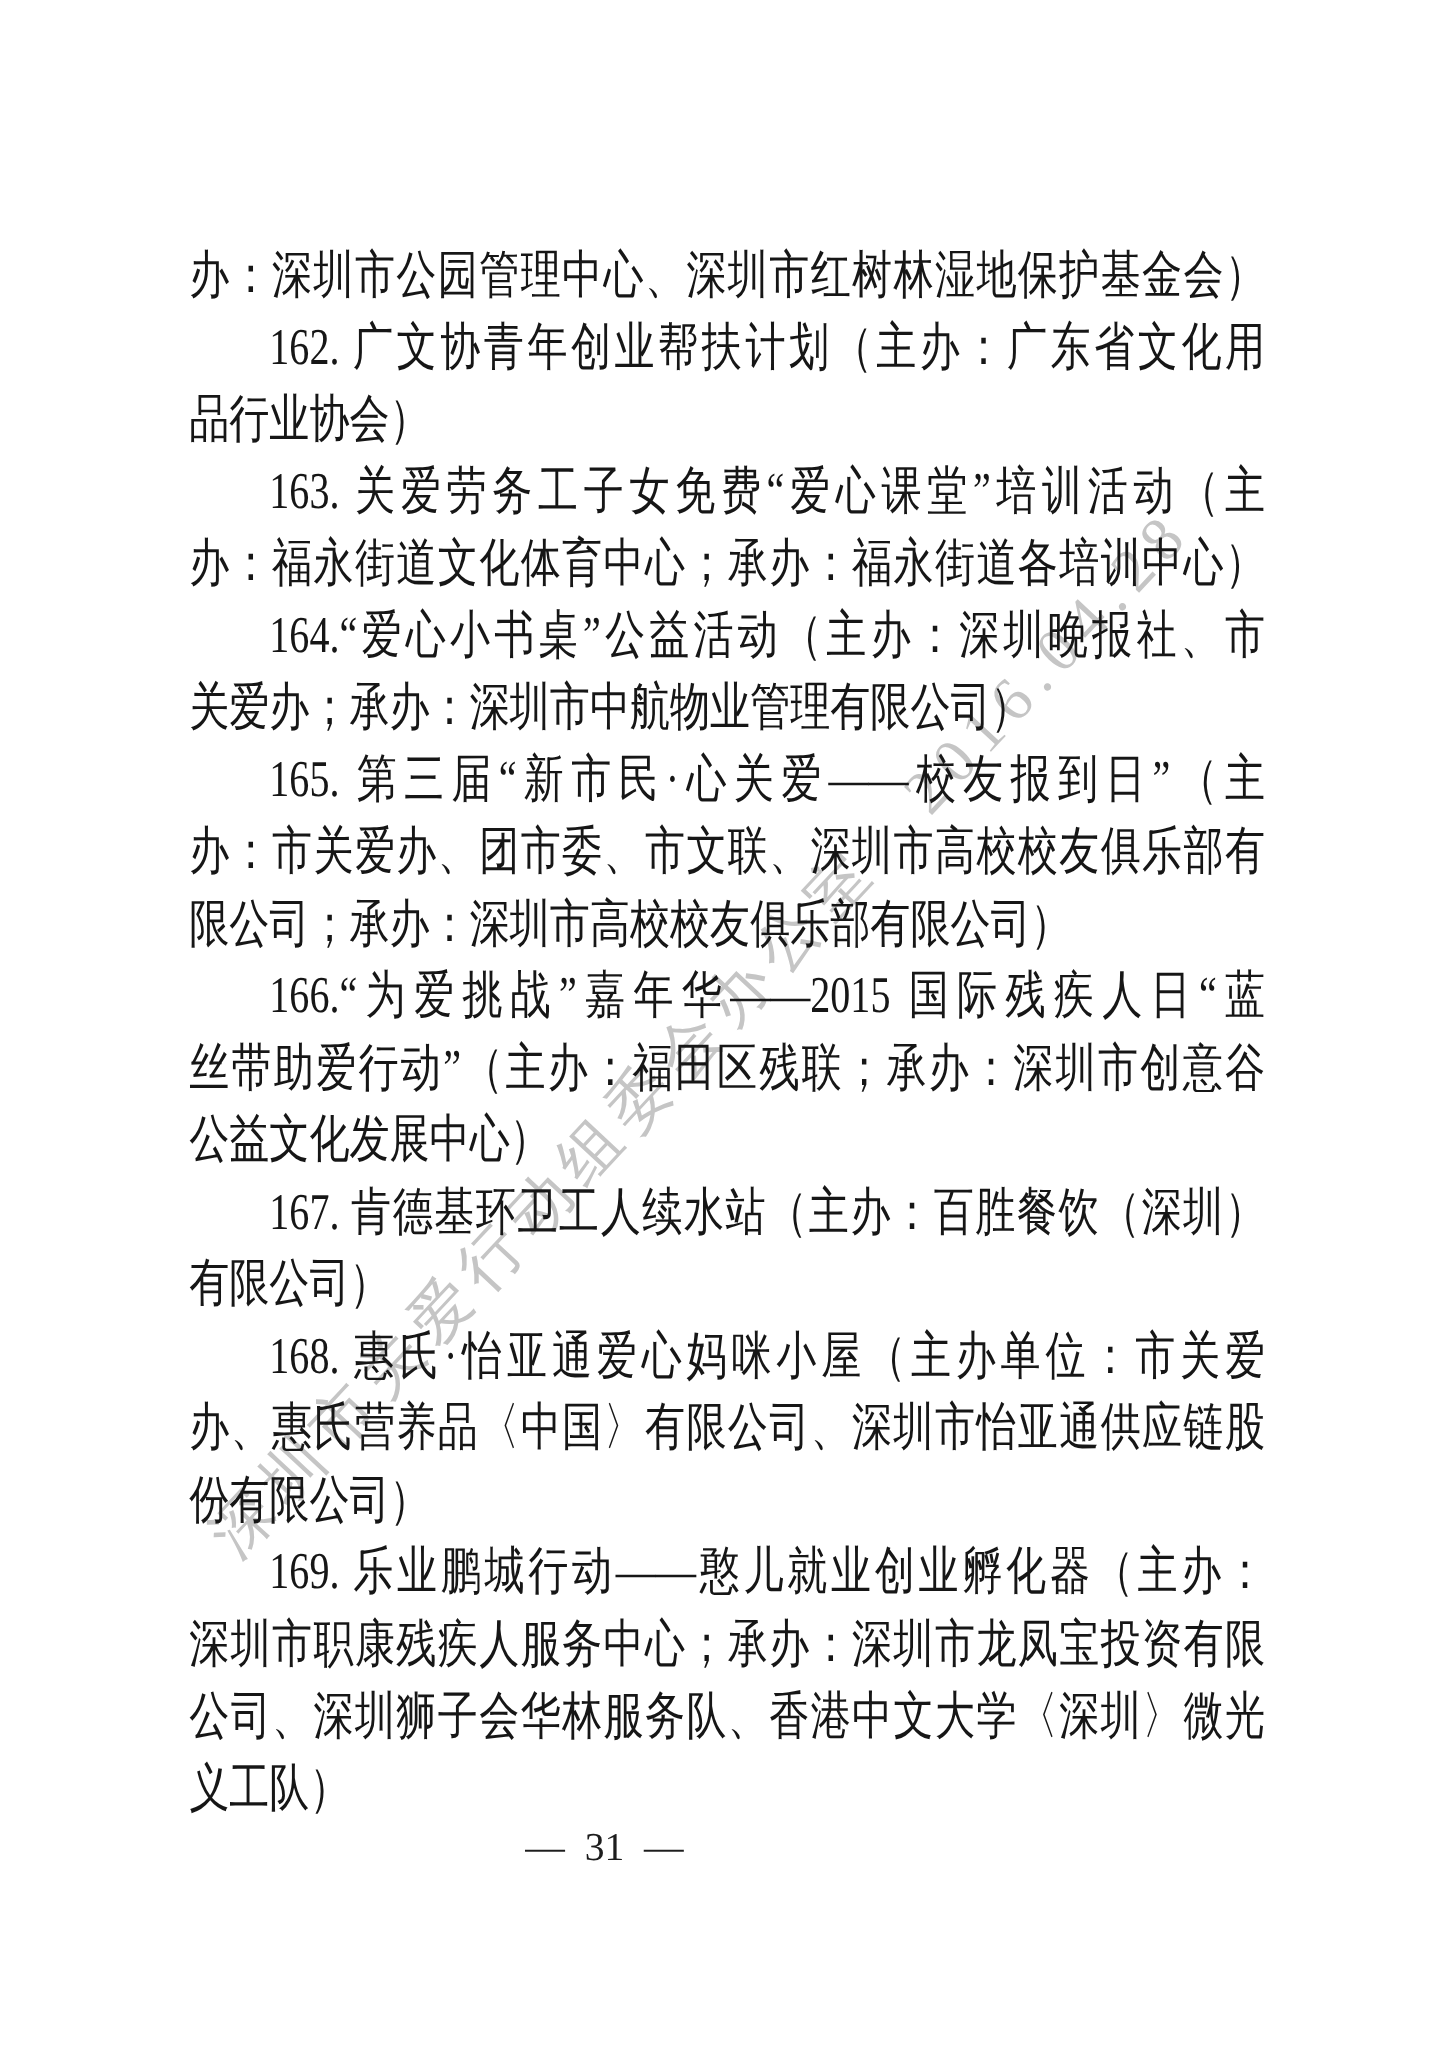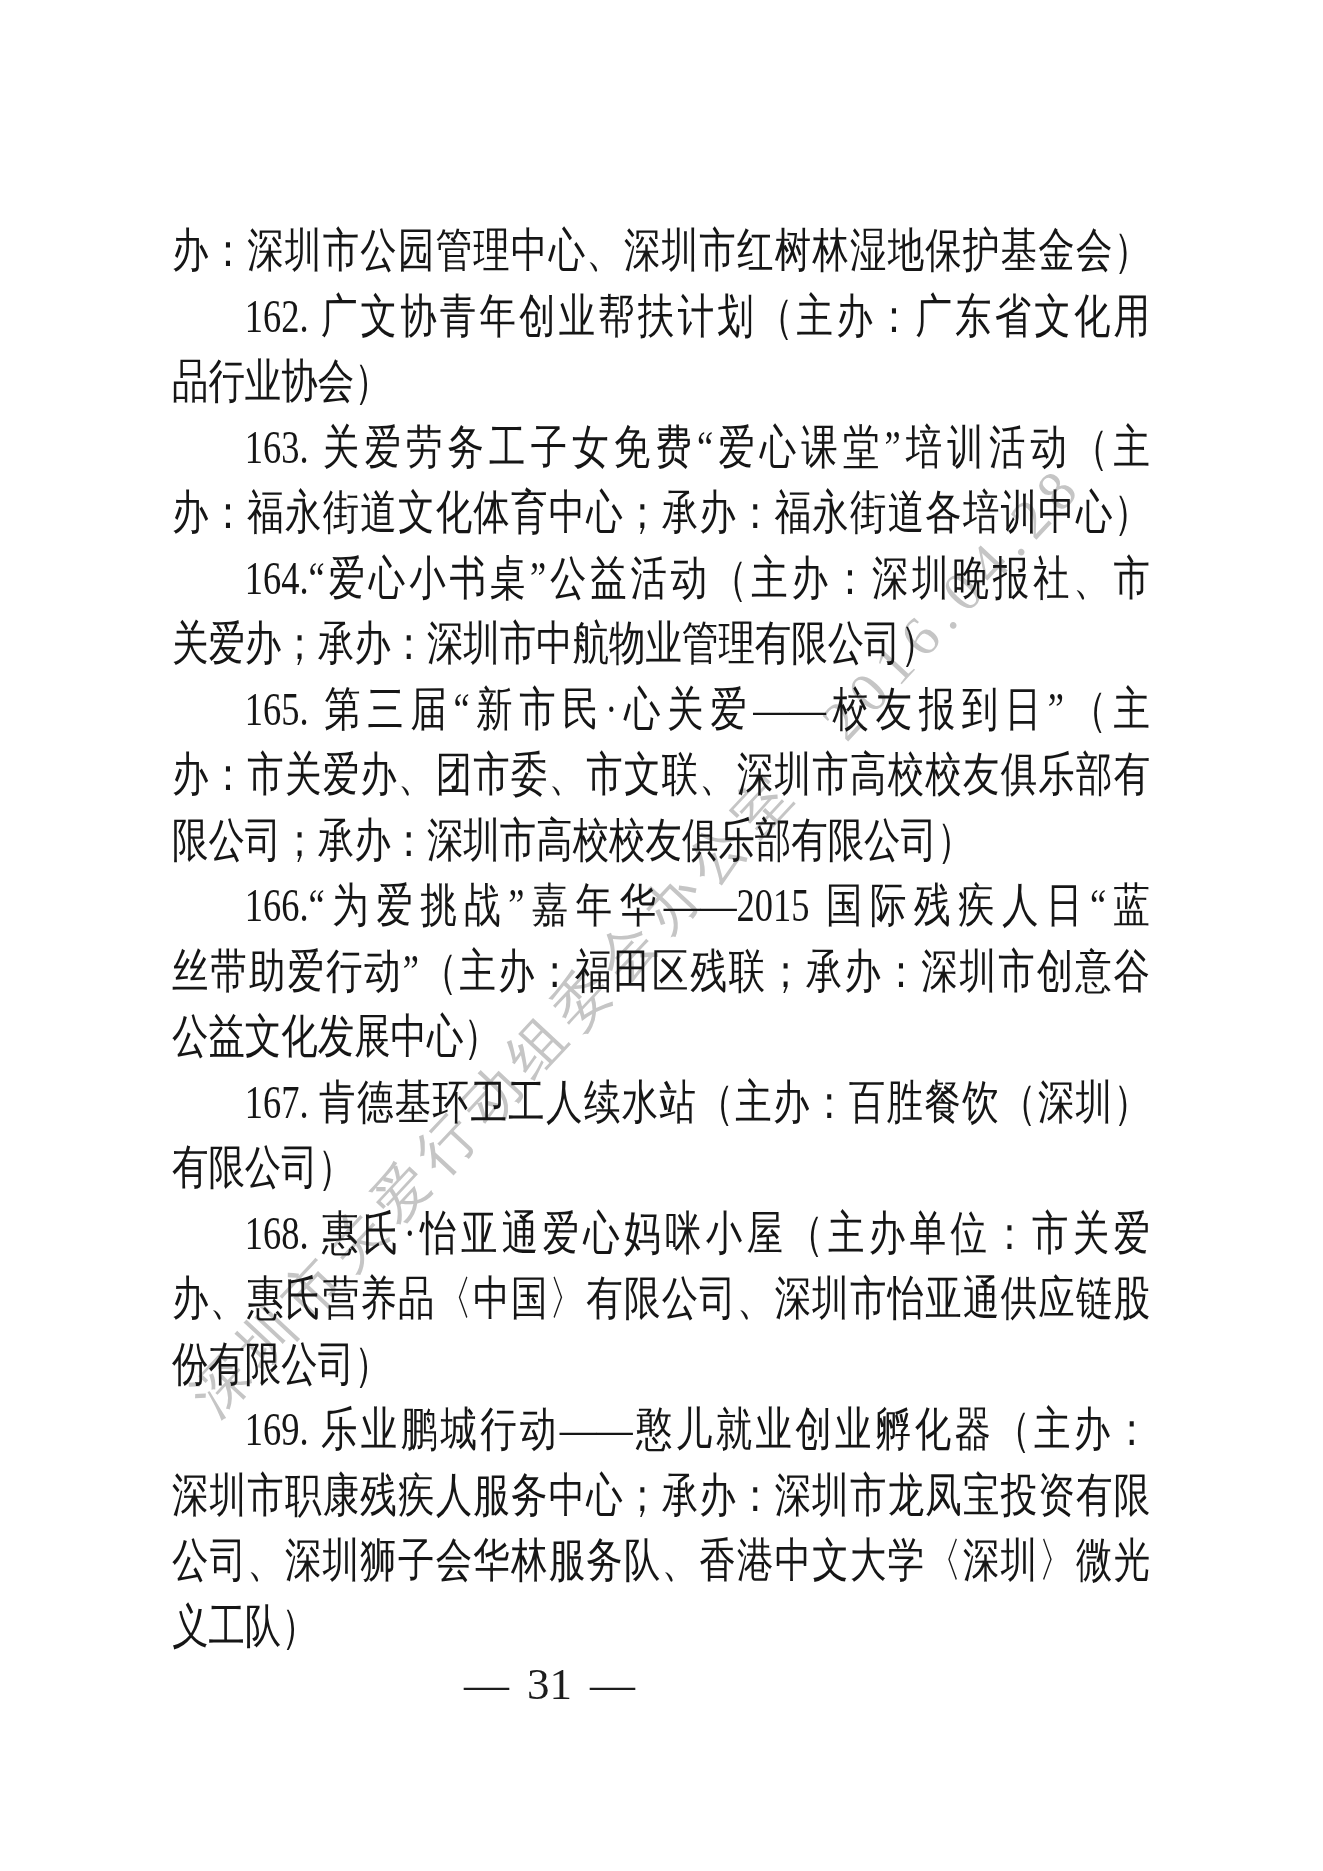--- a/index.html
+++ b/index.html
@@ -60,21 +60,21 @@
   }
   .line.i {
     text-indent: 94px;        
   }
   .footer {
     position: absolute;
     left: 0;
     top: 1658px;
     width: 1099px;
     text-align: center;
-    font-size: 45px;
+    font-size: 36px;
     color: #1d1d1d;
     z-index: 2;
   }
   .footer .dash {
     display: inline-block;
     margin: 0 18px;
   }
 </style>
 </head>
 <body>

